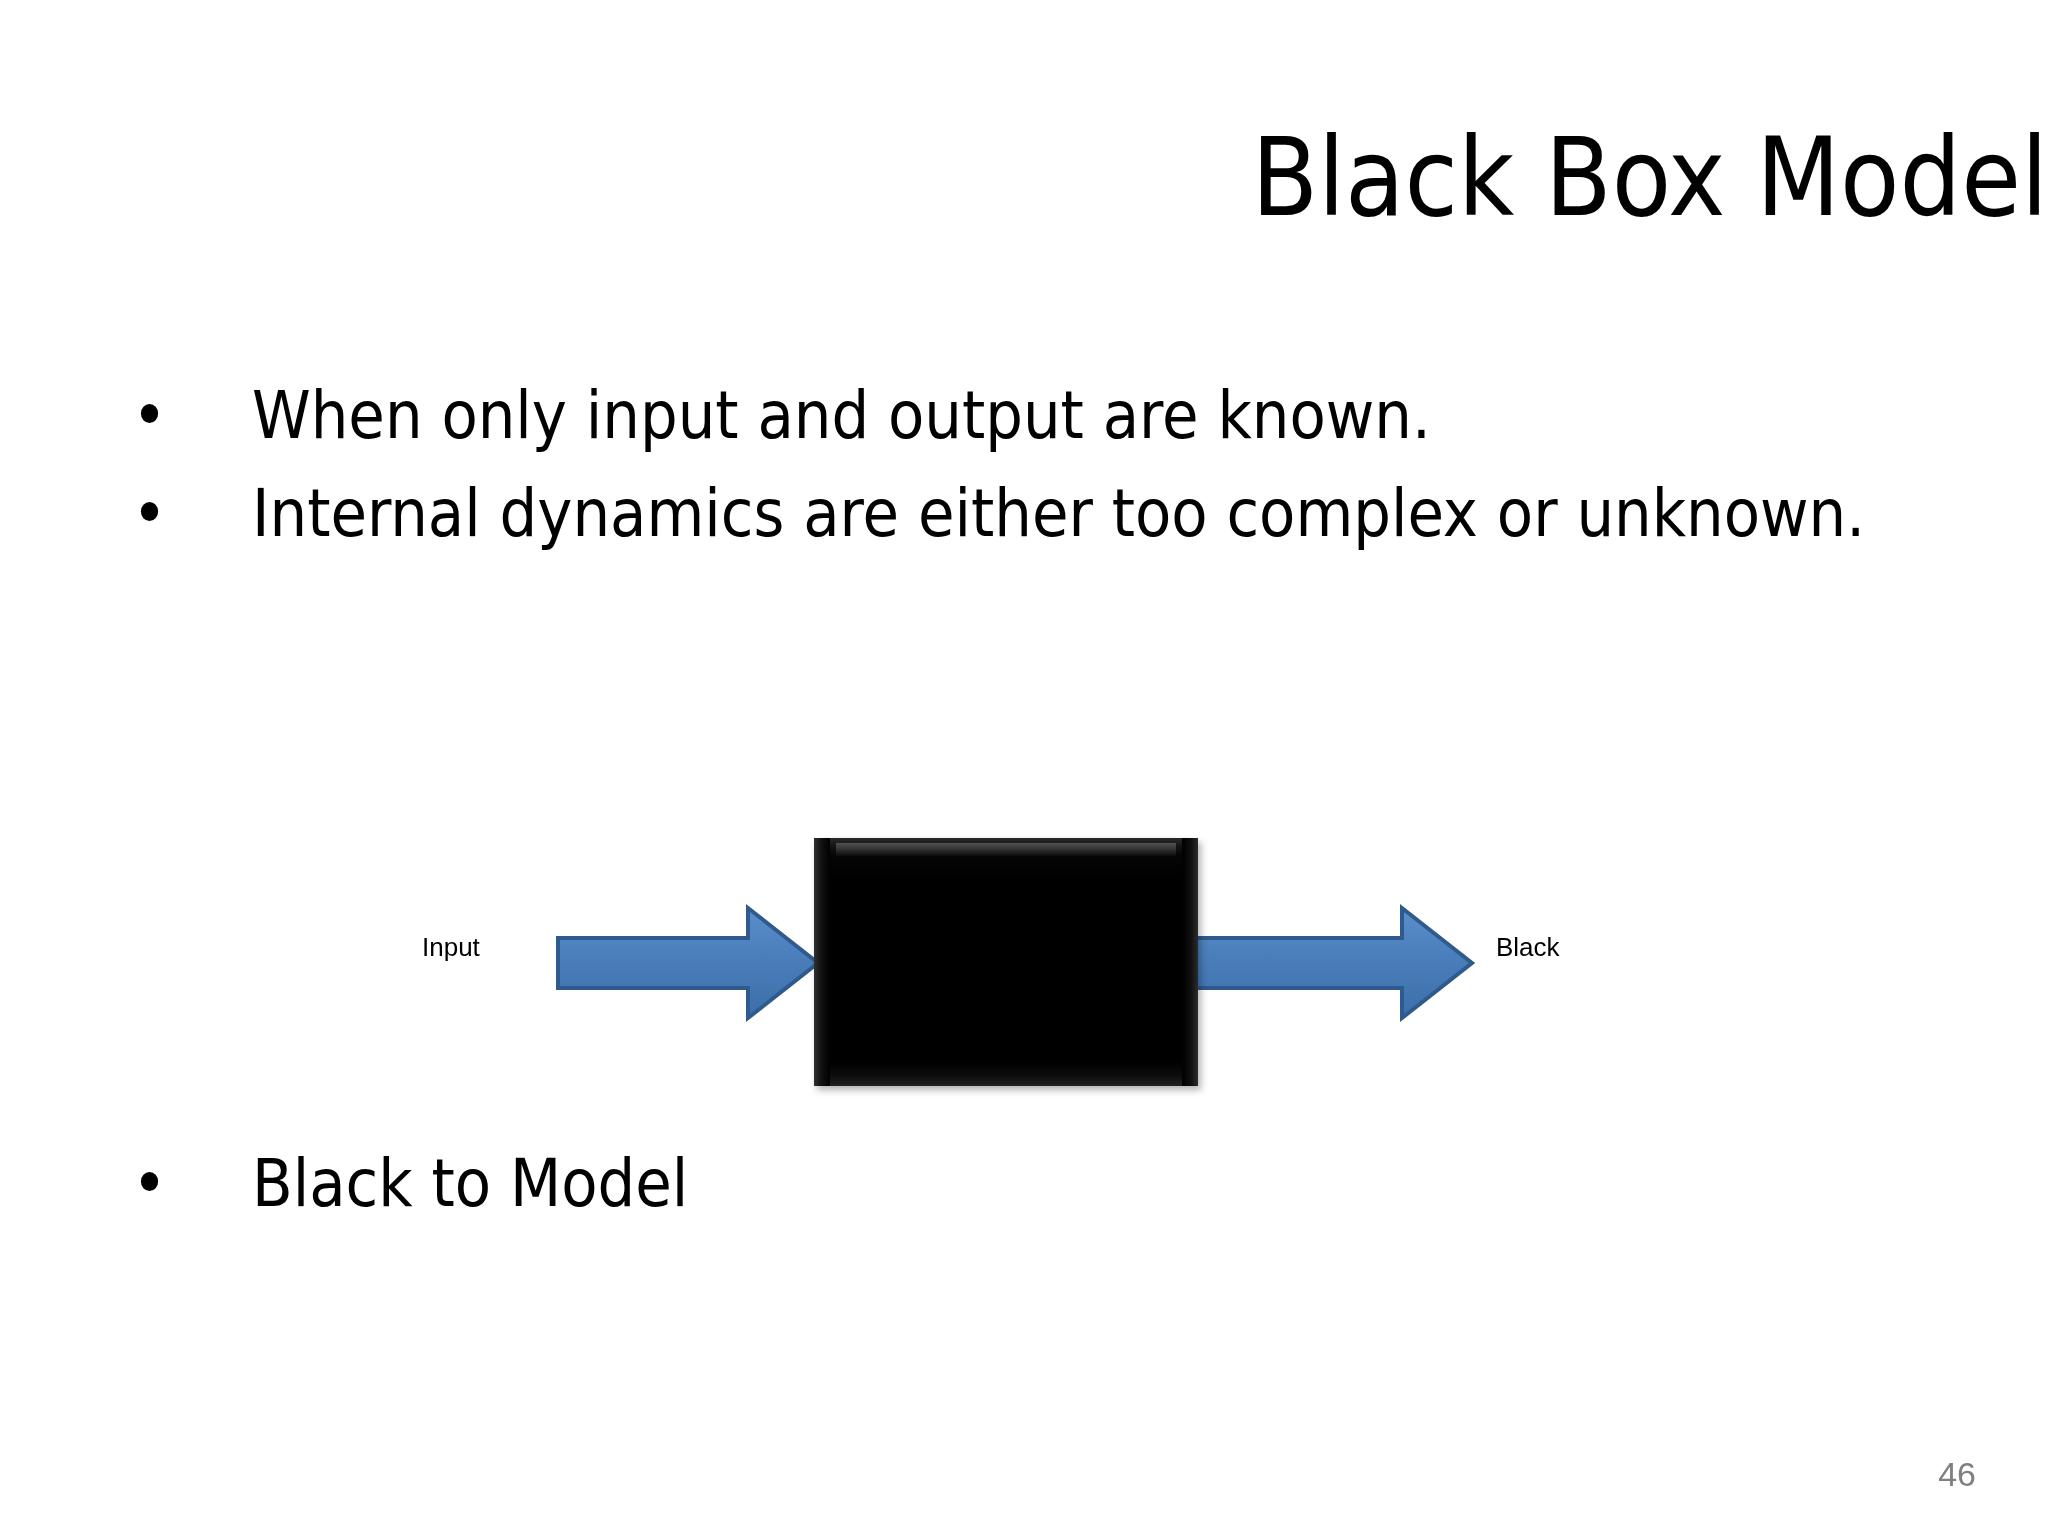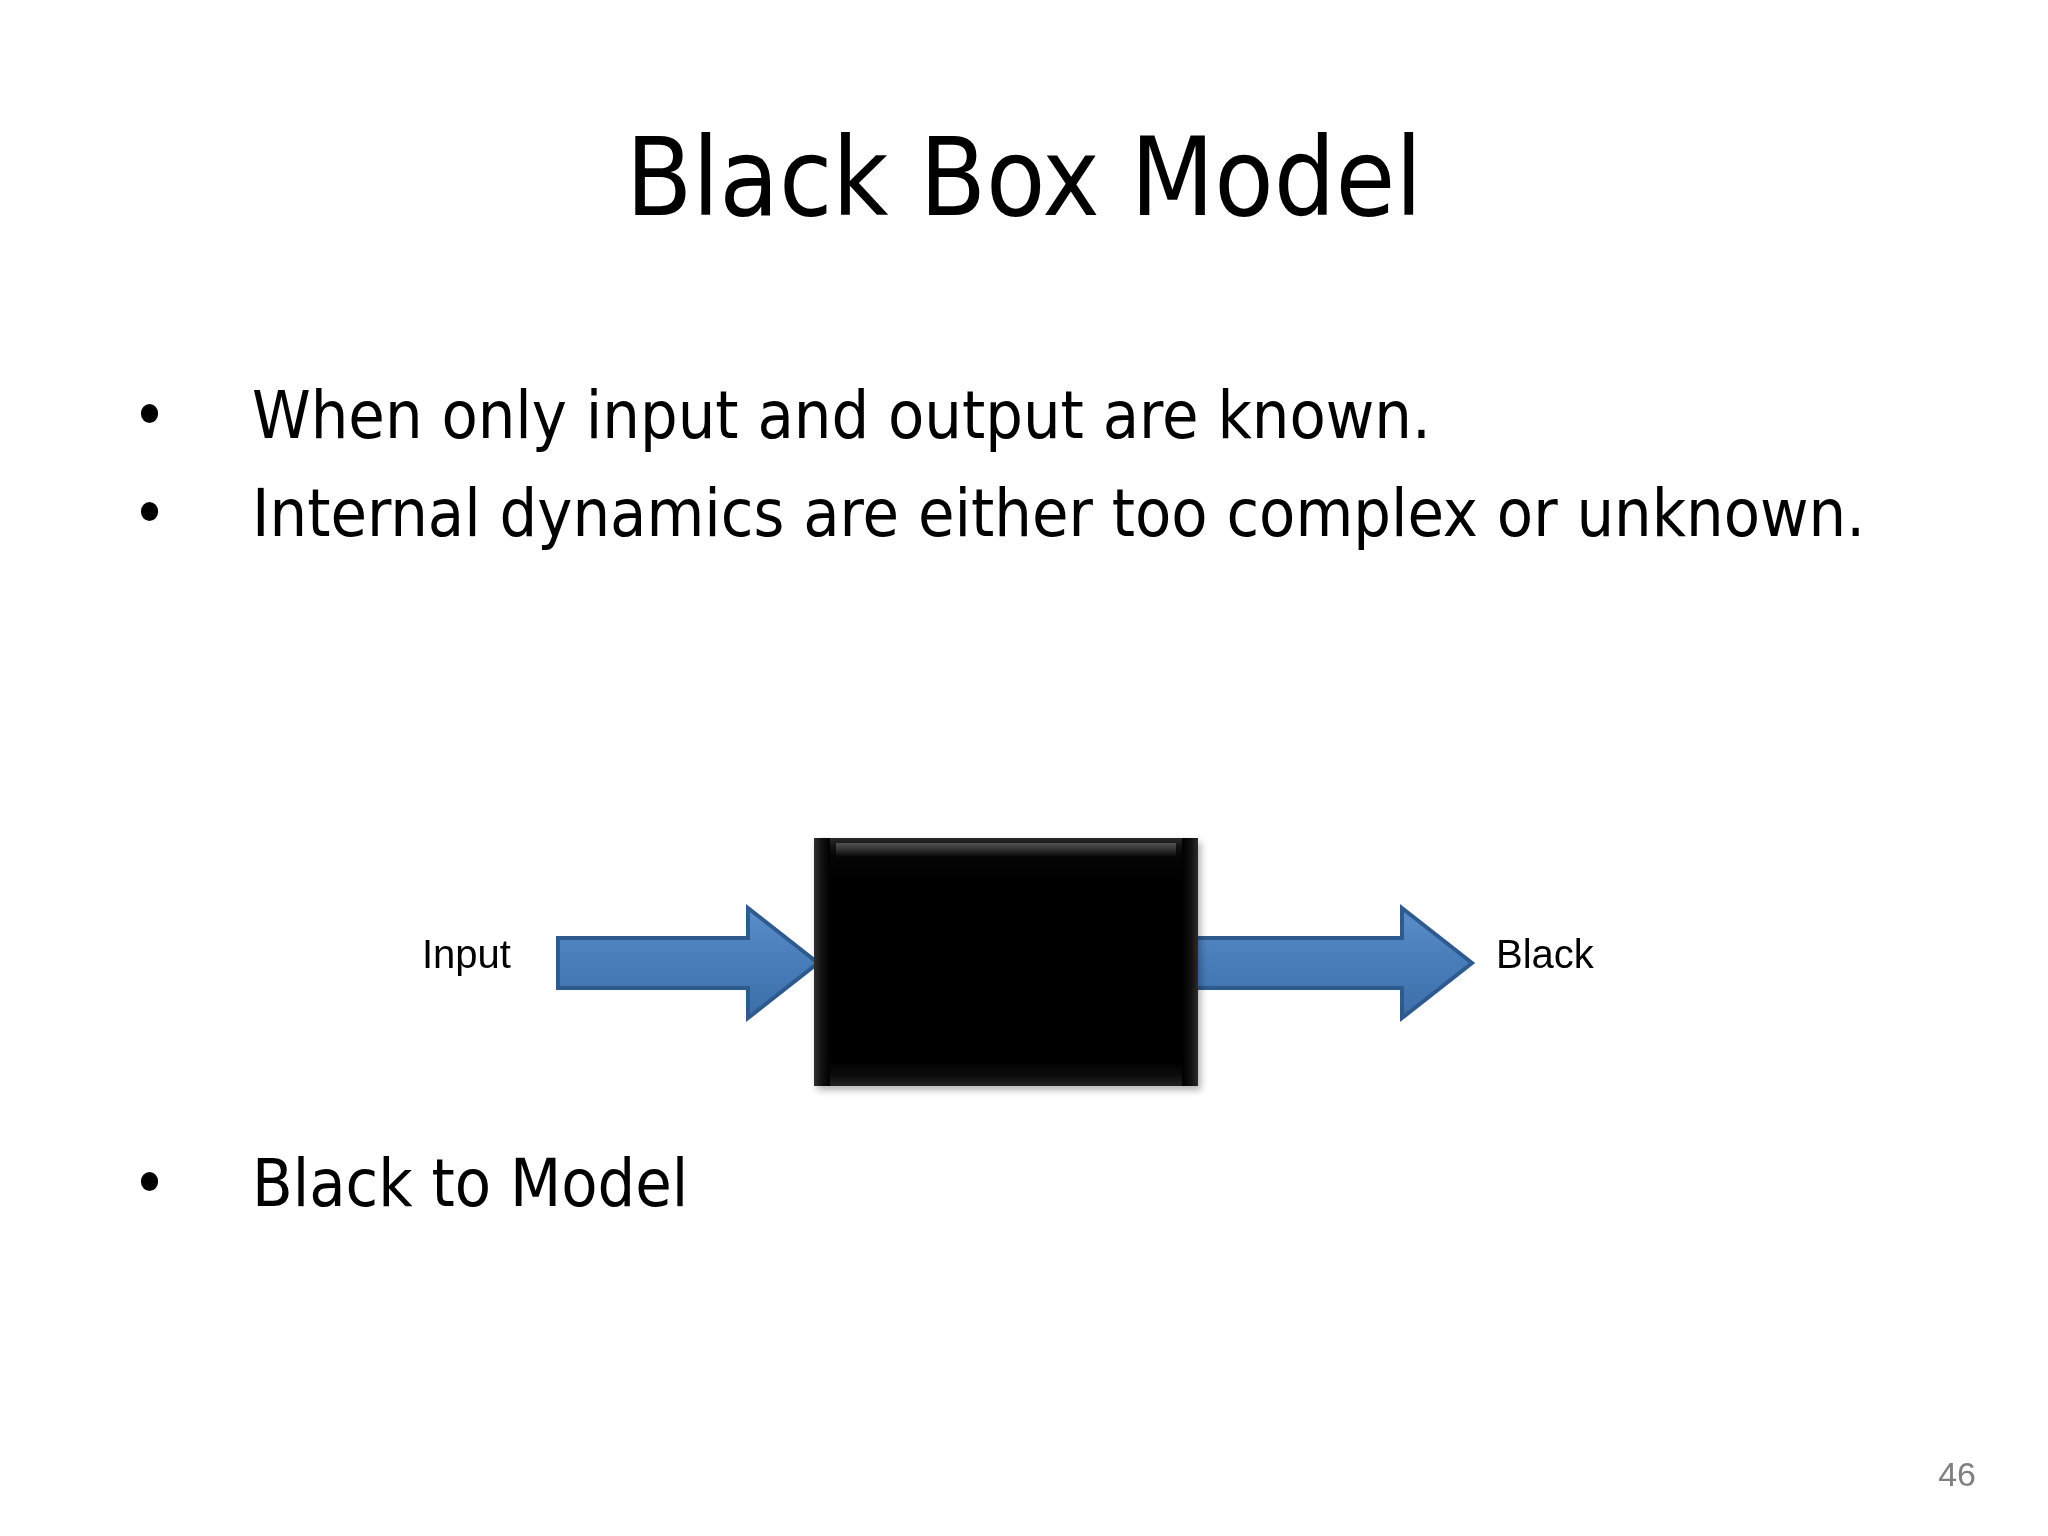--- a/index.html
+++ b/index.html
@@ -21,21 +21,21 @@
     height: 1536px;
     background: #ffffff;
   }
 
   
   .slide-title {
     position: absolute;
     left: 0;
     top: 118px;
     width: 2048px;
-    text-align: center;
+    text-align: right;
     font-family: "DejaVu Sans Condensed", "Liberation Sans Narrow", "Liberation Sans", sans-serif;
     font-weight: 400;
     font-size: 108px;
     line-height: 1.12;
     color: #000000;
     letter-spacing: 0px;
     white-space: nowrap;
   }
 
   
@@ -148,21 +148,21 @@
     overflow: visible;
   }
   #arrow-input-svg  { left: 556px; width: 290px; }
   #arrow-output-svg { left: 1192px; width: 290px; }
 
   
   .io-label {
     position: absolute;
     font-family: "Liberation Sans", sans-serif;
     font-weight: 400;
-    font-size: 40px;
+    font-size: 26px;
     line-height: 1;
     color: #000000;
     white-space: nowrap;
   }
   #label-input  { left: 422px; top: 934px; }
   #label-output { left: 1496px; top: 934px; }
 
   
   .page-number {
     position: absolute;

